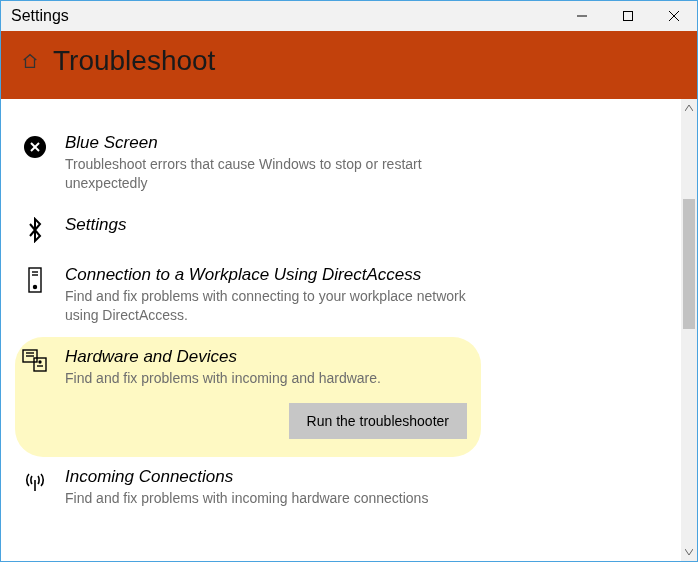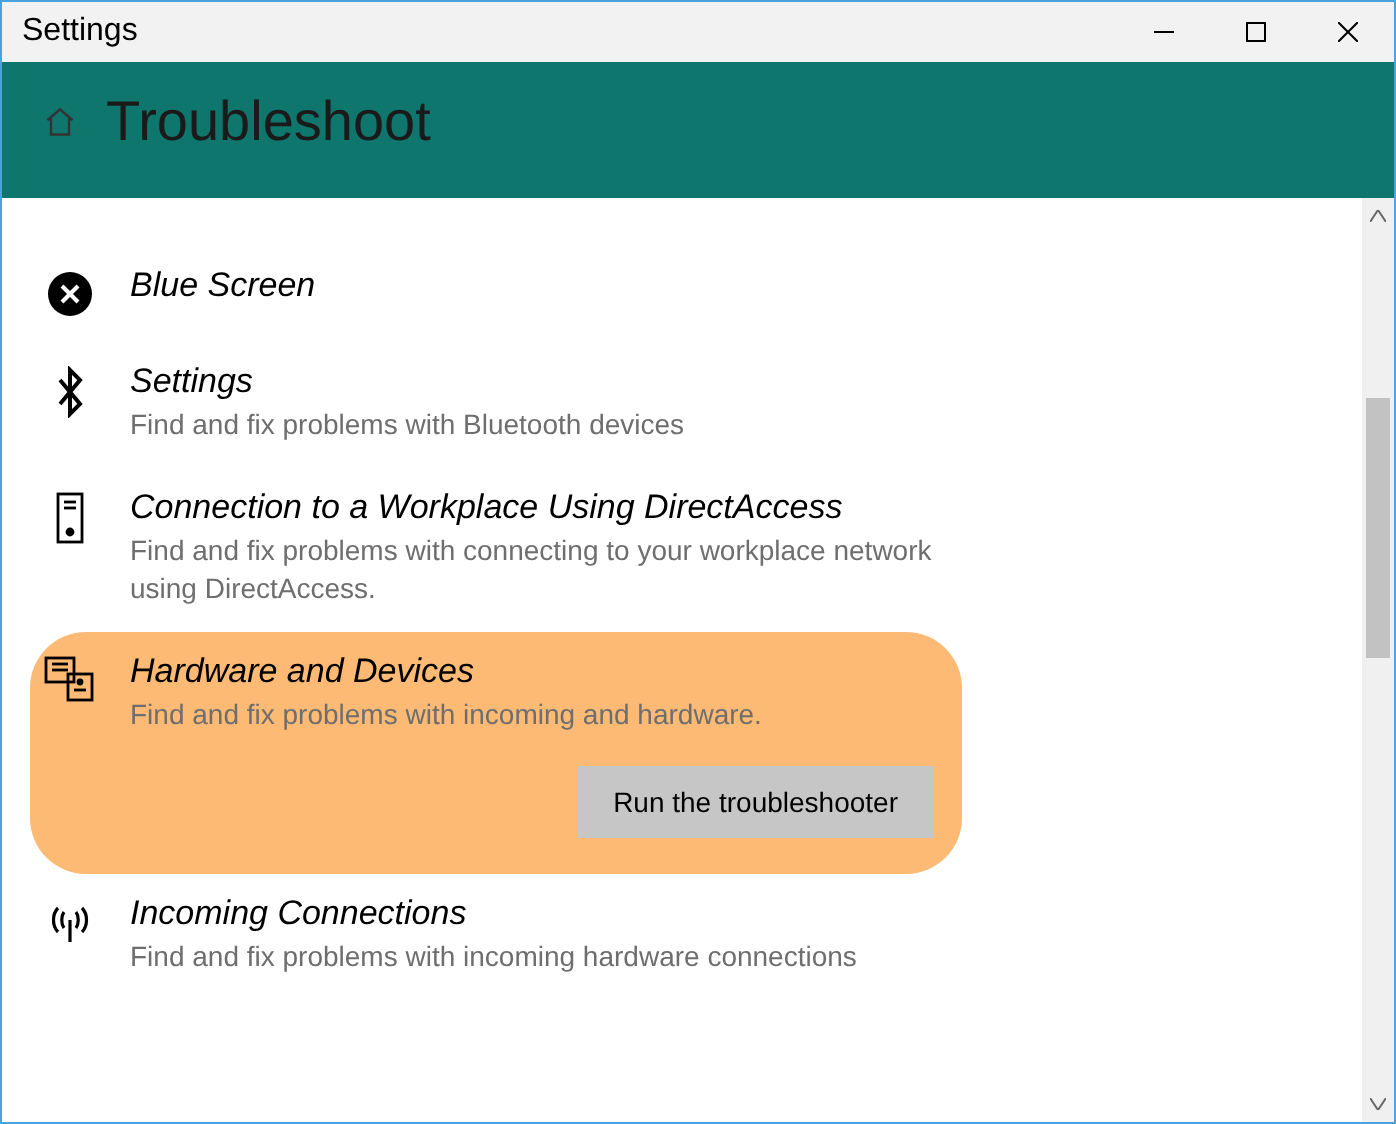--- a/index.html
+++ b/index.html
@@ -35,21 +35,21 @@
     height: 100%;
     display: flex;
     align-items: center;
     justify-content: center;
     font-size: 10px;
     color: #000;
   }
   .win-btn svg { width: 10px; height: 10px; stroke: #000; fill: none; stroke-width: 1; }
   
   .header {
-    background: #0f766e;
+    background: #c2410c;
     padding: 14px 20px 22px 20px;
     display: flex;
     align-items: center;
     gap: 14px;
   }
   .home-icon svg { width: 18px; height: 18px; stroke: #333; fill: none; stroke-width: 1.4; }
   .page-title {
     font-size: 28px;
     font-weight: 400;
     color: #1a1a1a;
@@ -116,21 +116,21 @@
     color: #000;
     margin-bottom: 2px;
     font-style: italic;
   }
   .item-desc {
     font-size: 14px;
     color: #6e6e6e;
     line-height: 1.35;
   }
   .item.selected {
-    background: #fdba74;
+    background: #fef9c3;
     padding-left: 6px;
     margin-left: -6px;
     padding-bottom: 18px;
     border-radius: 28px;
   }
   .run-btn {
     background: #c6c6c6;
     border: none;
     font-size: 14px;
     padding: 10px 18px;
@@ -181,32 +181,32 @@
     <div class="item">
       <div class="icon-col ic">
         <svg width="24" height="24" viewBox="0 0 24 24">
             <circle cx="12" cy="12" r="11" fill="#000"></circle>
             <line x1="8" y1="8" x2="16" y2="16" stroke="#fff" stroke-width="2"></line>
             <line x1="16" y1="8" x2="8" y2="16" stroke="#fff" stroke-width="2"></line>
           </svg>
       </div>
       <div class="text-col">
         <div class="item-title">Blue Screen</div>
+        <div class="item-desc">Troubleshoot errors that cause Windows to stop or restart unexpectedly</div>
       </div>
     </div>
 
     <div class="item">
       <div class="icon-col ic">
         <svg width="20" height="26" viewBox="0 0 20 26" fill="none" stroke="#000" stroke-width="2">
             <path d="M5 7 L15 19 L10 24 L10 2 L15 7 L5 19"></path>
           </svg>
       </div>
       <div class="text-col">
         <div class="item-title">Settings</div>
-        <div class="item-desc">Find and fix problems with Bluetooth devices</div>
       </div>
     </div>
 
     <div class="item">
       <div class="icon-col ic">
         <svg width="18" height="28" viewBox="0 0 18 28" fill="none" stroke="#000" stroke-width="1.4">
             <rect x="3" y="1" width="12" height="24"></rect>
             <line x1="6" y1="5" x2="12" y2="5"></line>
             <line x1="6" y1="8" x2="12" y2="8"></line>
             <circle cx="9" cy="20" r="1.5" fill="#000"></circle>

